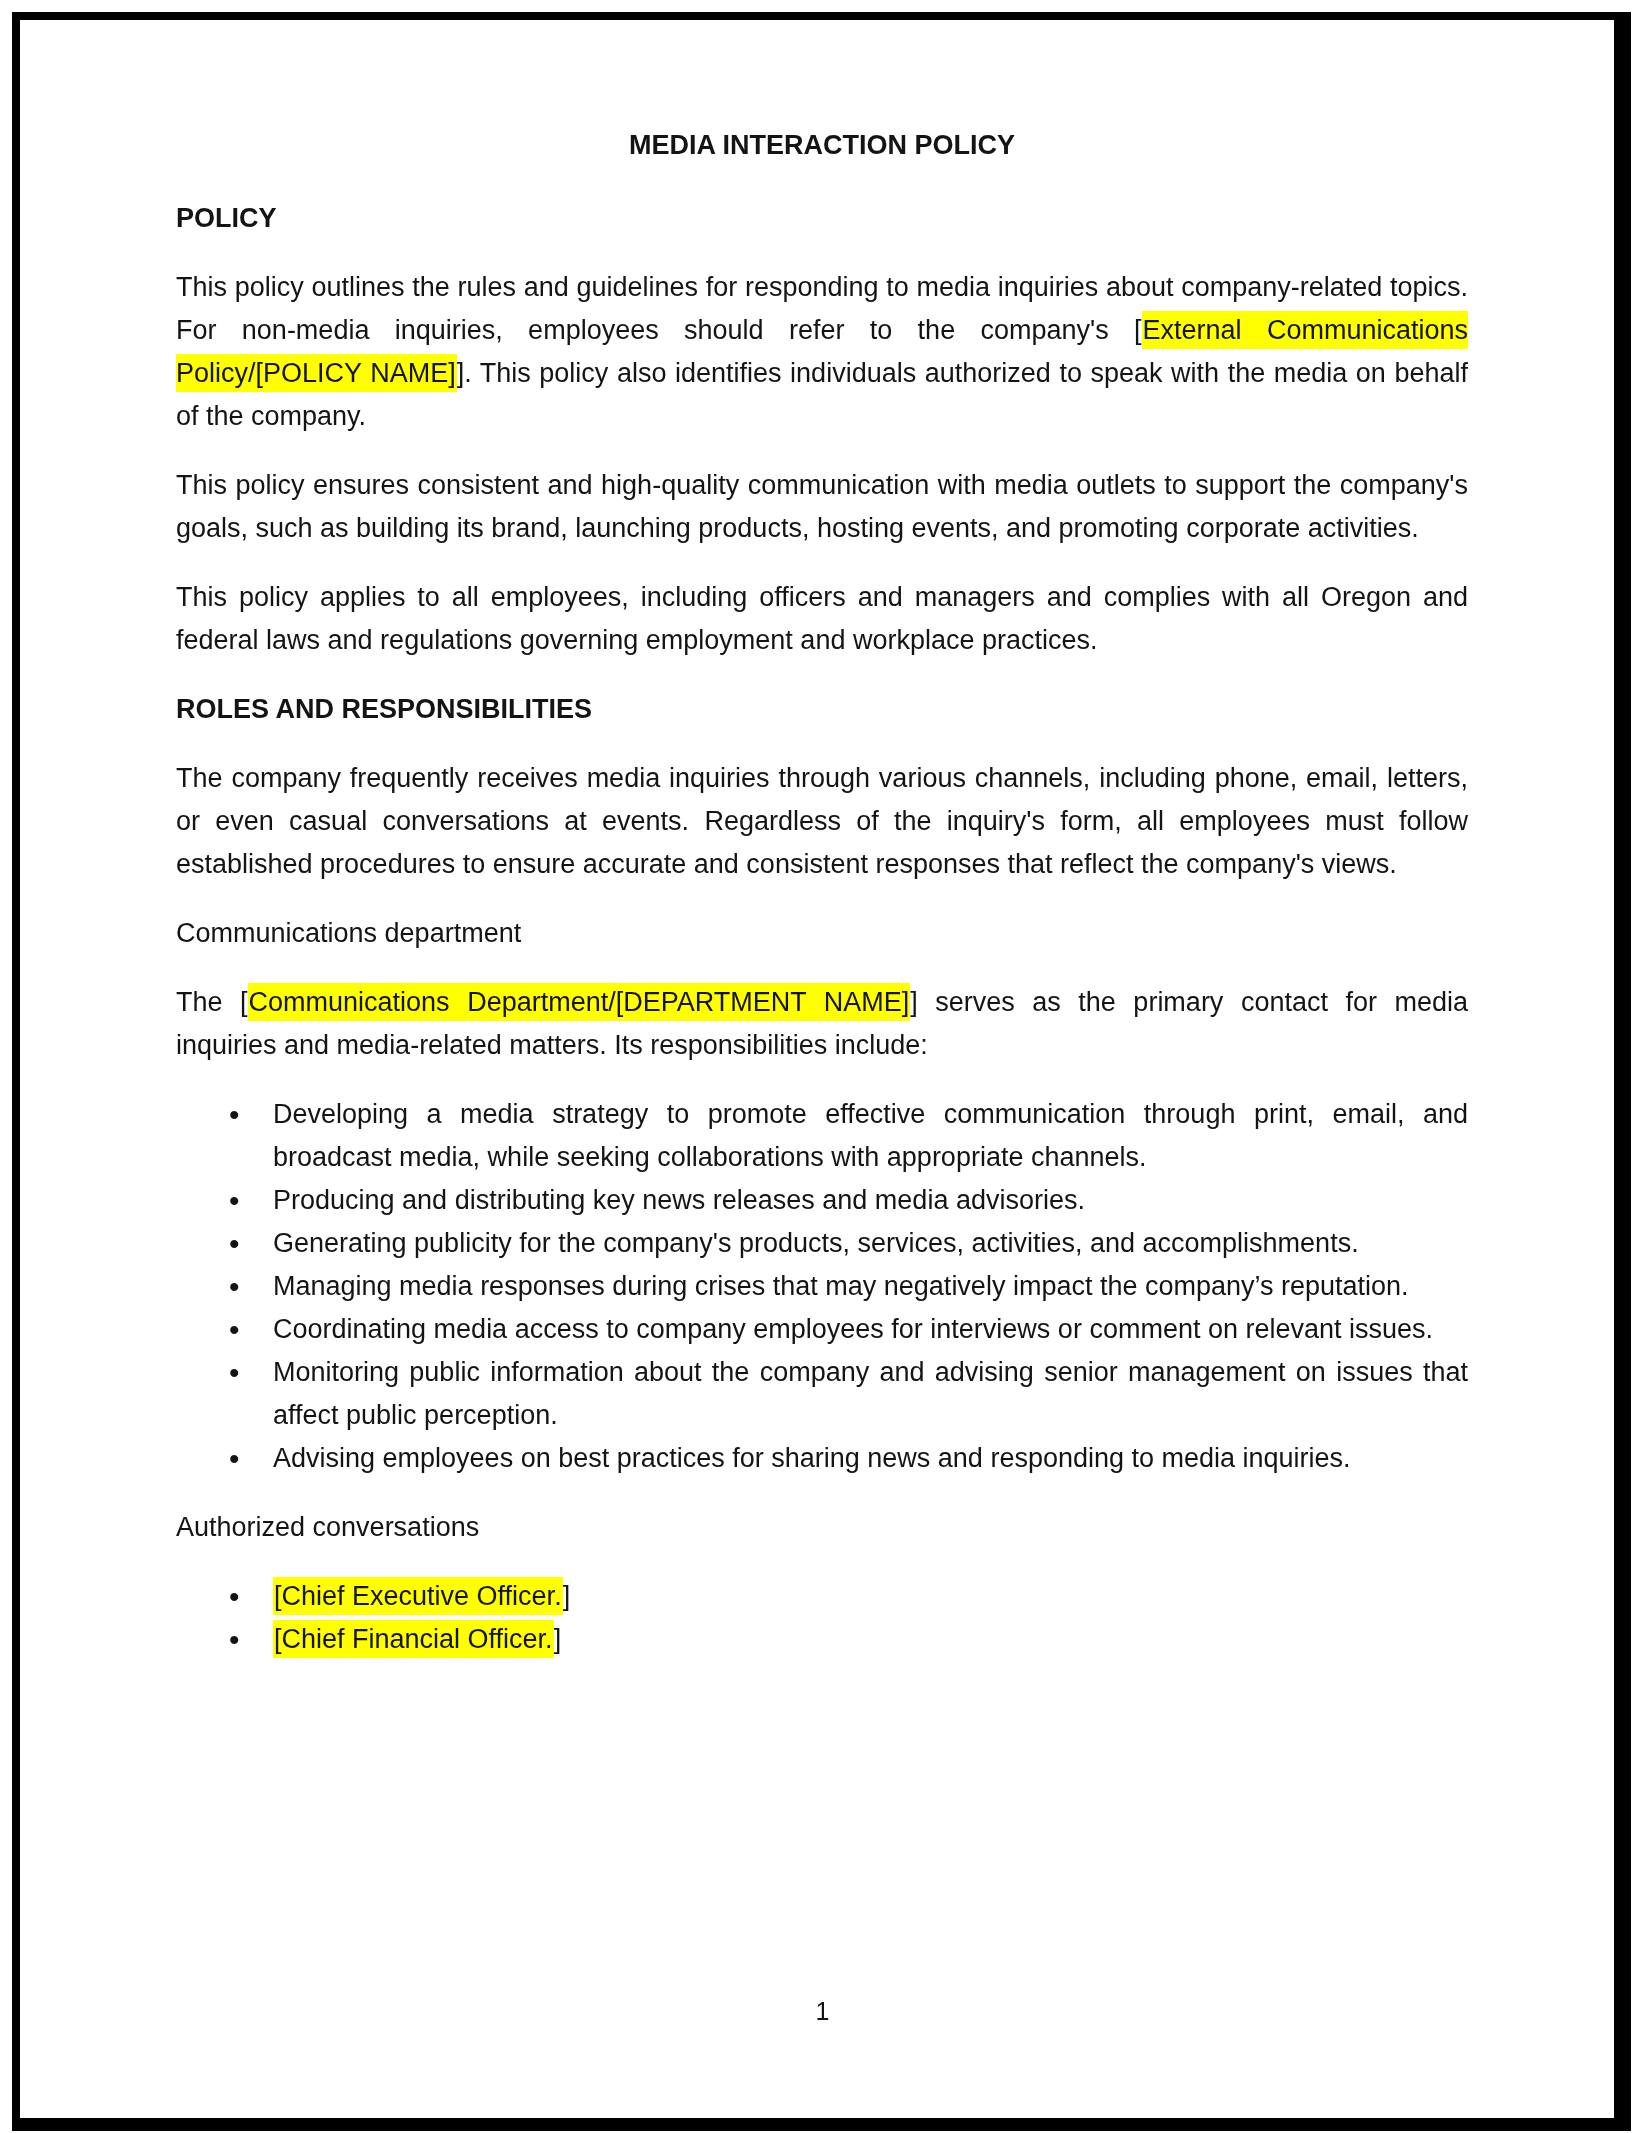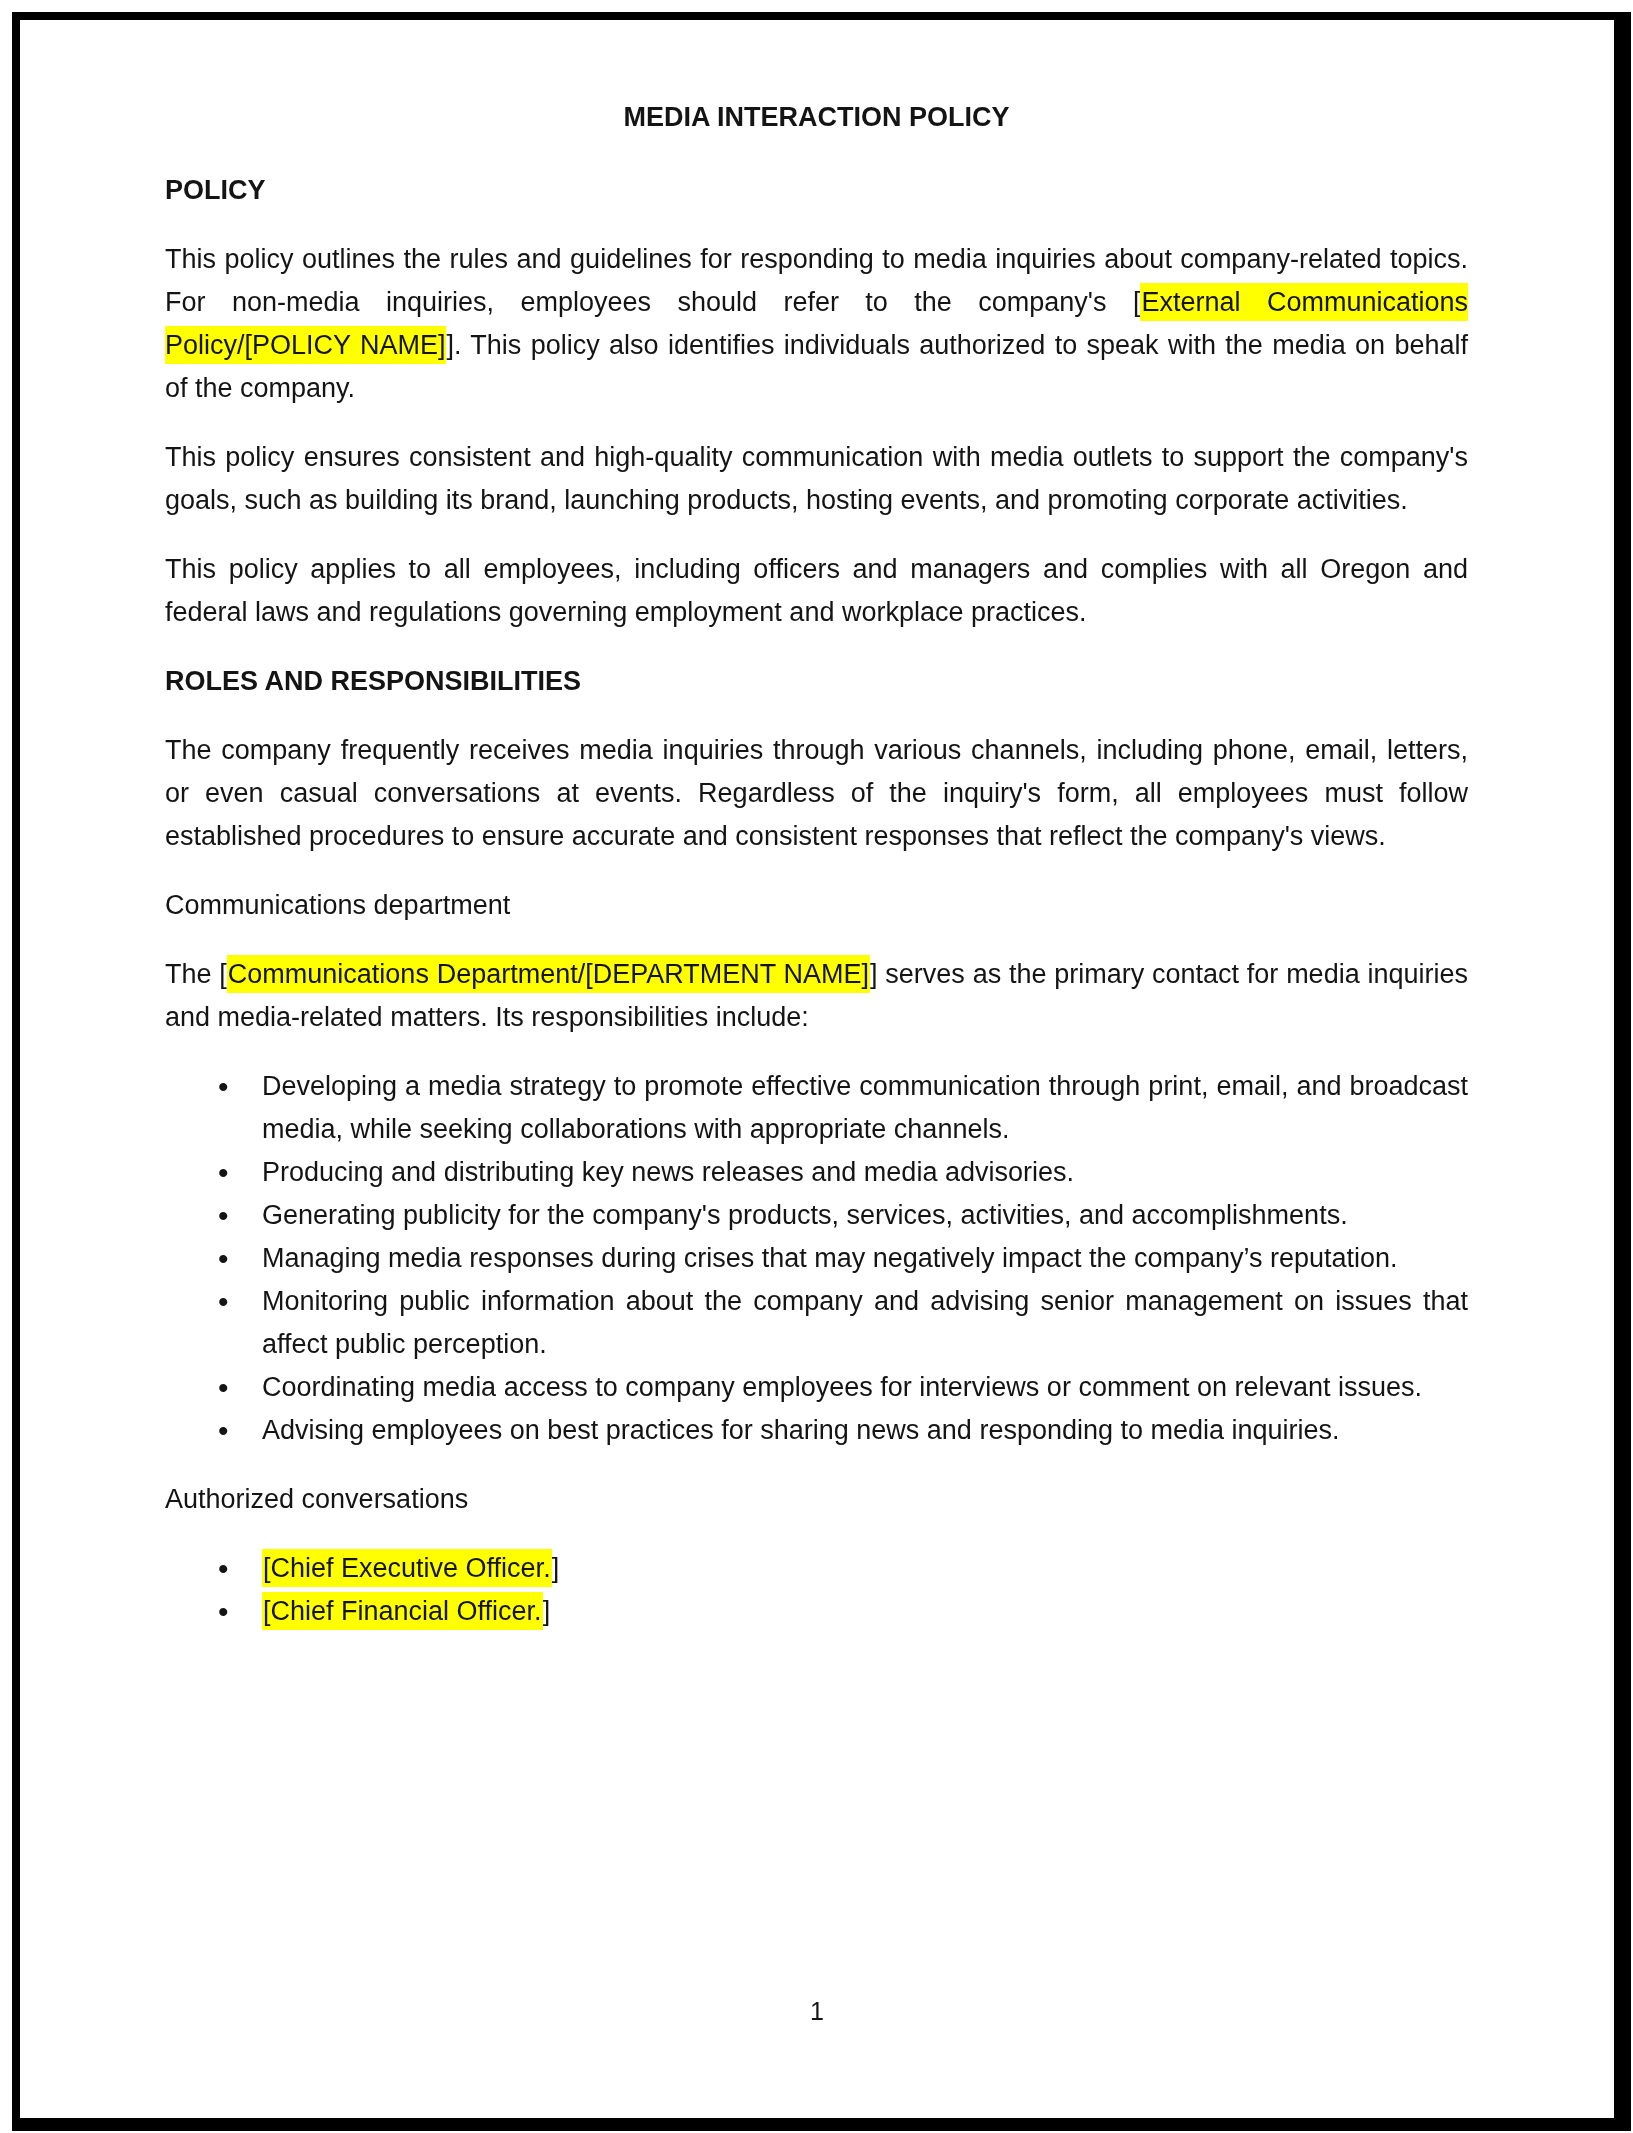--- a/index.html
+++ b/index.html
@@ -24,24 +24,25 @@
     border-style: solid;
     border-color: #000000;
     border-width: 8px 17px 13px 8px;
     background: #ffffff;
     box-sizing: border-box;
   }
   .page-content {
     position: relative;
     height: 100%;
     box-sizing: border-box;
-    padding: 76px 146px 0 145px;
+    padding: 104px 146px 0 145px;
     color: #141414;
     font-size: 27px;
     line-height: 43px;
+    margin-left: 11px;
   }
   .doc-title {
     text-align: center;
     font-weight: bold;
     margin: 0 0 30px 0;
   }
   .section-heading {
     font-weight: bold;
     margin: 0 0 26px 0;
   }
@@ -108,22 +109,22 @@
 
       <div class="sub-heading">Communications department</div>
 
       <p class="para"><span>The [</span><mark class="hl">Communications Department/[DEPARTMENT NAME]</mark><span>] serves as the primary contact for media inquiries and media-related matters. Its responsibilities include:</span></p>
 
       <ul class="doc-list">
         <li>Developing a media strategy to promote effective communication through print, email, and broadcast media, while seeking collaborations with appropriate channels.</li>
         <li>Producing and distributing key news releases and media advisories.</li>
         <li>Generating publicity for the company's products, services, activities, and accomplishments.</li>
         <li>Managing media responses during crises that may negatively impact the company’s reputation.</li>
+        <li>Coordinating media access to company employees for interviews or comment on relevant issues.</li>
         <li>Monitoring public information about the company and advising senior management on issues that affect public perception.</li>
-        <li>Coordinating media access to company employees for interviews or comment on relevant issues.</li>
         <li>Advising employees on best practices for sharing news and responding to media inquiries.</li>
       </ul>
 
       <div class="sub-heading">Authorized conversations</div>
 
 
       <ul class="doc-list">
         <li><mark class="hl">[Chief Executive Officer.</mark><span>]</span></li>
         <li><mark class="hl">[Chief Financial Officer.</mark><span>]</span></li>
       </ul>

